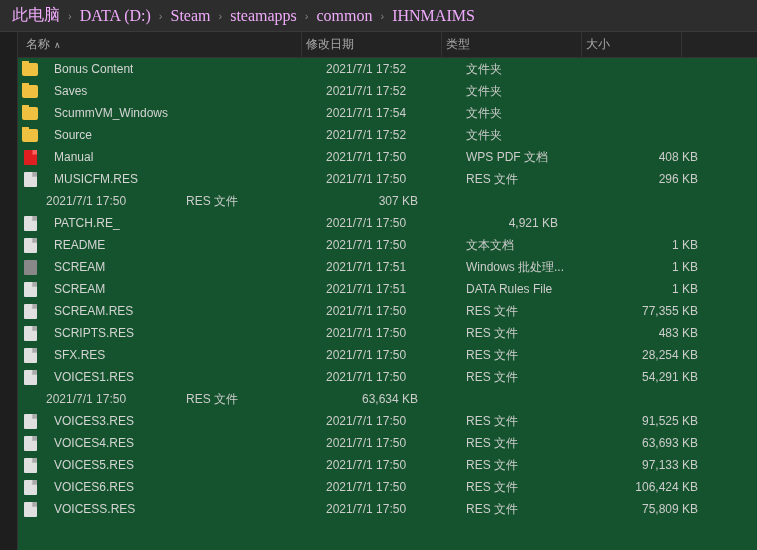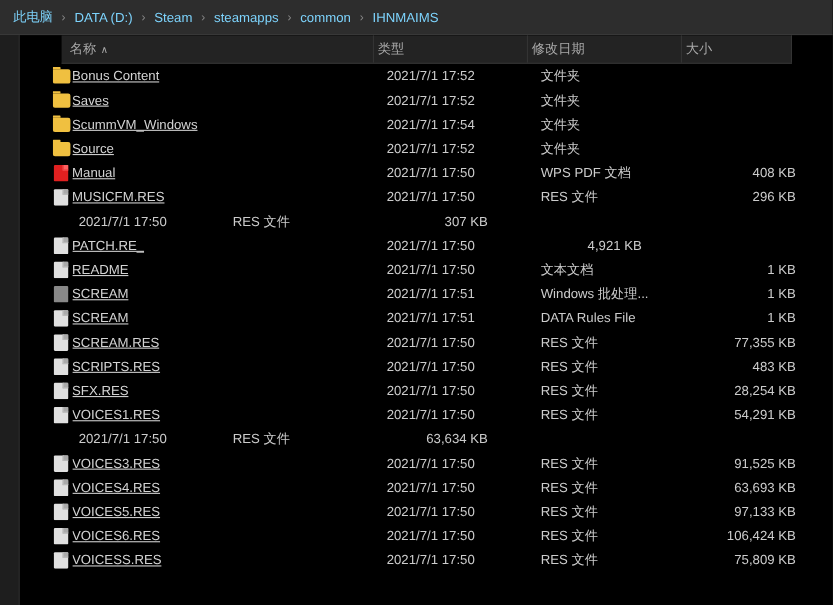--- a/index.html
+++ b/index.html
@@ -17,25 +17,26 @@
     .address-bar {
       display: flex;
       align-items: center;
       background: #2d2d2d;
       height: 32px;
       padding: 0 8px;
       gap: 4px;
       border-bottom: 1px solid #3a3a3a;
     }
     .breadcrumb-item {
-      color: #7dd3fc;
-      font-size: 12px;
+      color: #f0abfc;
+      font-size: 16px;
       padding: 2px 4px;
       cursor: pointer;
       white-space: nowrap;
+      font-family: Liberation Serif, serif;
     }
     .breadcrumb-sep {
       color: #888888;
       font-size: 11px;
     }
 
     
     .main-container {
       display: flex;
       height: calc(550px - 32px);
@@ -47,23 +48,22 @@
       background: #1e1e1e;
       border-right: 1px solid #333;
       flex-shrink: 0;
     }
 
     
     .file-area {
       flex: 1;
       display: flex;
       flex-direction: column;
-      background: #000000;
+      background: #14532d;
       overflow: hidden;
-      align-items: center;
     }
 
     
     .col-headers {
       display: flex;
       align-items: center;
       background: #232323;
       height: 26px;
       border-bottom: 1px solid #333;
       padding-left: 4px;
@@ -109,24 +109,23 @@
       align-items: center;
       height: 22px;
       padding-left: 4px;
       cursor: pointer;
     }
 
     .col-name {
       width: 280px;
       display: flex;
       align-items: center;
-      gap: 2px;
+      gap: 16px;
       overflow: hidden;
       white-space: nowrap;
-      text-decoration: underline;
     }
     .col-date { width: 140px; color: #cccccc; margin-left: 24px; }
     .col-type { width: 140px; color: #cccccc; }
     .col-size { width: 100px; color: #cccccc; text-align: right; padding-right: 8px; }
 
     .file-icon {
       width: 16px;
       height: 16px;
       flex-shrink: 0;
       display: flex;
@@ -227,25 +226,25 @@
   </div>
 
 <div class="main-container">
   <div class="sidebar"></div>
   <div class="file-area">
     <div class="col-headers">
       <div class="col-header name">
         <span>名称</span>
         <span class="sort-arrow">∧</span>
       </div>
+      <div class="col-header date">
+        <span>修改日期</span>
+      </div>
       <div class="col-header type">
         <span>类型</span>
-      </div>
-      <div class="col-header date">
-        <span>修改日期</span>
       </div>
       <div class="col-header size">
         <span>大小</span>
       </div>
     </div>
     <div class="file-list" id="file-list">
     <div class="file-row">
           <div class="col-name">
             <div class="file-icon">
               <div class="icon-folder"></div>

